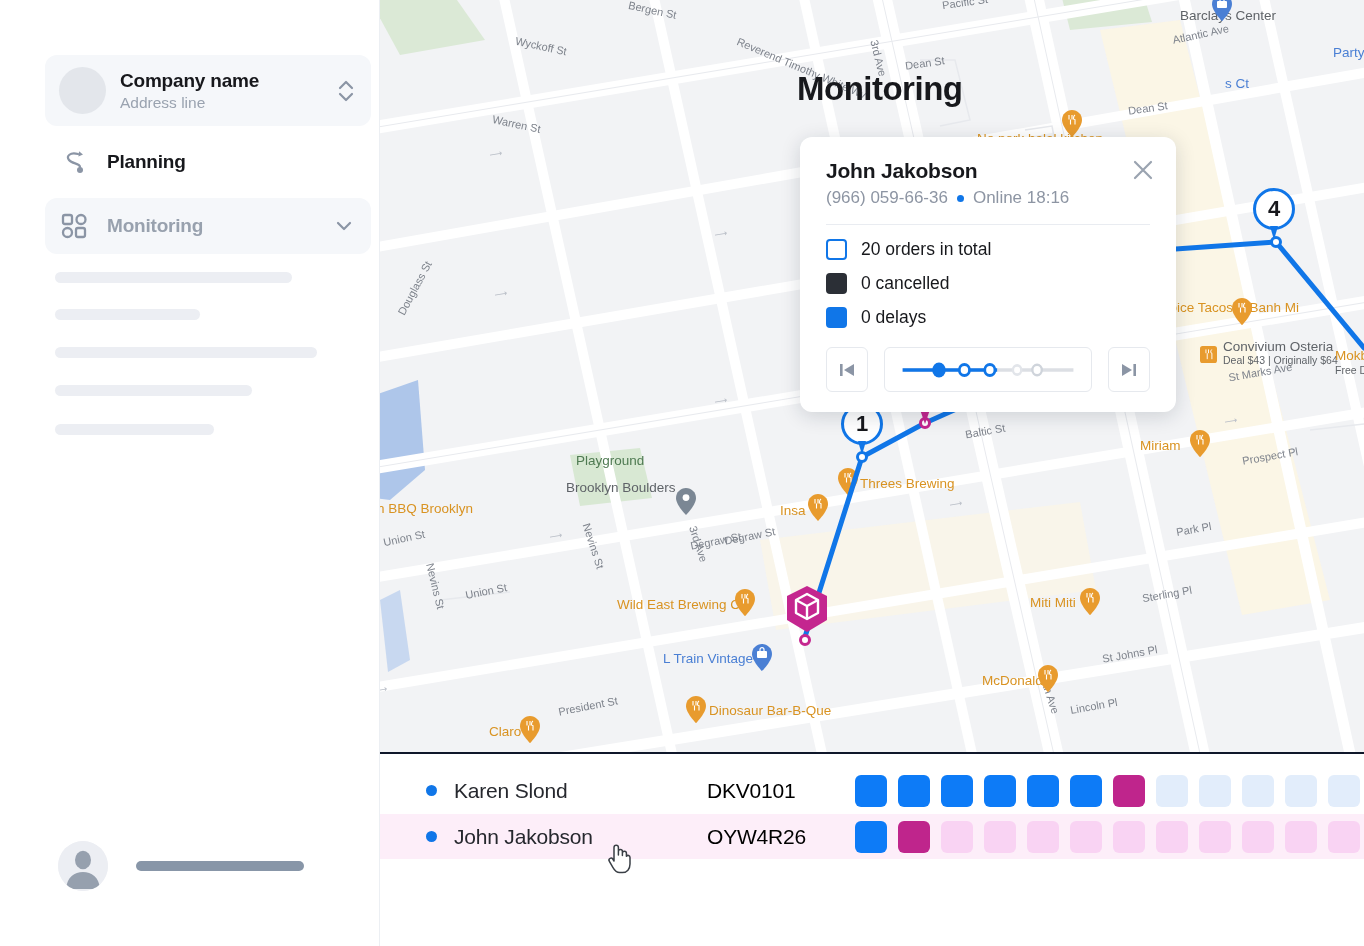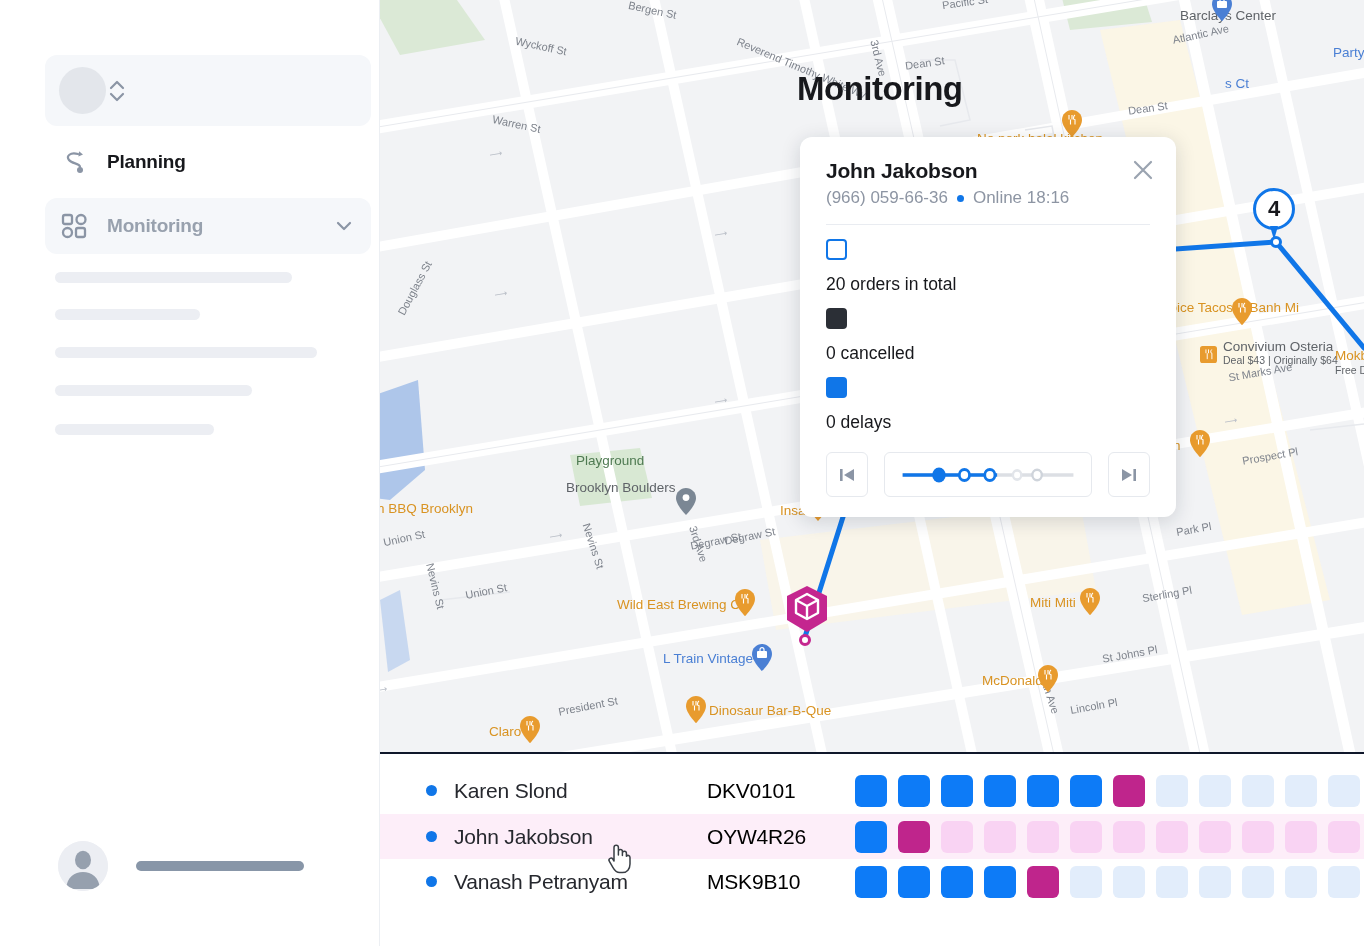--- a/index.html
+++ b/index.html
@@ -148,22 +148,22 @@
     position: absolute; right: 22px; top: 22px; width: 22px; height: 22px;
     color: #9aa3b0;
   }
   .popup-sub {
     margin-top: 5px; font-size: 17px; color: #8d95a3;
     display: flex; align-items: center; gap: 9px;
   }
   .sub-dot { width: 7px; height: 7px; border-radius: 50%; background: #1076e8; flex:0 0 auto;}
   .popup-divider { height: 1px; background: #e9ecf1; margin: 16px 0 14px 0; }
   .stat-row {
-    display: flex; align-items: flex-start; gap: 14px;
-    margin-bottom: 13px; font-size: 17.5px; color: #17181c; flex-direction: column;
+    display: flex; align-items: flex-end; gap: 14px;
+    margin-bottom: 13px; font-size: 17.5px; color: #17181c;
   }
   .sw { width: 21px; height: 21px; border-radius: 4px; flex: 0 0 auto; }
   .sw.outline { background: #fff; border: 2.5px solid #1076e8; }
   .sw.dark { background: #2b2f36; }
   .sw.blue { background: #1076e8; }
   .player {
     display: flex; align-items: center; gap: 16px; margin-top: 19px;
   }
   .pbtn {
     width: 46px; height: 45px; border: 1px solid #e6e9ee; border-radius: 6px;
@@ -491,20 +491,24 @@
             <rect x="14.4" y="4" width="2.6" height="12" fill="#8b95a5"></rect>
           </svg>
         </div>
       </div>
     </div>
   </div>
 
   <div id="sidebar">
     <div class="company-card">
       <div class="company-avatar"></div>
+      <div class="company-text">
+        <div class="company-name">Company name</div>
+        <div class="company-addr">Address line</div>
+      </div>
       <svg class="updown" viewBox="0 0 22 34">
         <path d="M5 14 L11 8 L17 14" stroke="#8b95a5" stroke-width="2.2" fill="none" stroke-linecap="round" stroke-linejoin="round"></path>
         <path d="M5 20 L11 26 L17 20" stroke="#8b95a5" stroke-width="2.2" fill="none" stroke-linecap="round" stroke-linejoin="round"></path>
       </svg>
     </div>
 
     <div class="nav-item" id="nav-planning">
       <span class="nav-icon">
         <svg width="28" height="28" viewBox="0 0 28 28">
           <path d="M18 6 C10 4 6 8 9 12 C12 16 20 15 20 19" stroke="#8b95a5" stroke-width="2.2" fill="none" stroke-linecap="round"></path>
@@ -583,38 +587,19 @@
         <span class="sq lightpink"></span>
         <span class="sq lightpink"></span>
         <span class="sq lightpink"></span>
         <span class="sq lightpink"></span>
         <span class="sq lightpink"></span>
         <span class="sq lightpink"></span>
         <span class="sq lightpink"></span>
       </span>
     </div>
 
-    <div class="trow" style="top:105px">
-      <span class="tdot"></span>
-      <span class="tname">Vanash Petranyam</span>
-      <span class="tcode">MSK9B10</span>
-      <span class="tsquares">
-        <span class="sq blue"></span>
-        <span class="sq blue"></span>
-        <span class="sq blue"></span>
-        <span class="sq blue"></span>
-        <span class="sq magenta"></span>
-        <span class="sq lightblue"></span>
-        <span class="sq lightblue"></span>
-        <span class="sq lightblue"></span>
-        <span class="sq lightblue"></span>
-        <span class="sq lightblue"></span>
-        <span class="sq lightblue"></span>
-        <span class="sq lightblue"></span>
-      </span>
-    </div>
   </div>
 
   <svg id="cursor" viewBox="0 0 26 32">
     <path d="M8 14 L8 5.5 A2.2 2.2 0 0 1 12.4 5.5 L12.4 13 L12.4 9.6 A2 2 0 0 1 16.4 9.6 L16.4 13.4 L16.4 11.2 A2 2 0 0 1 20.4 11.2 L20.4 14.2 A2 2 0 0 1 24 15.4 L24 22 C24 27 21 30.6 16.4 30.6 L13.6 30.6 C10 30.6 8.6 28.4 7 25.6 L3.4 19.4 A2 2 0 0 1 6.8 17 L8 19 Z" fill="#ffffff" stroke="#3a3f46" stroke-width="1.5" stroke-linejoin="round"></path>
   </svg>
 
 </div>
 
 </body></html>

